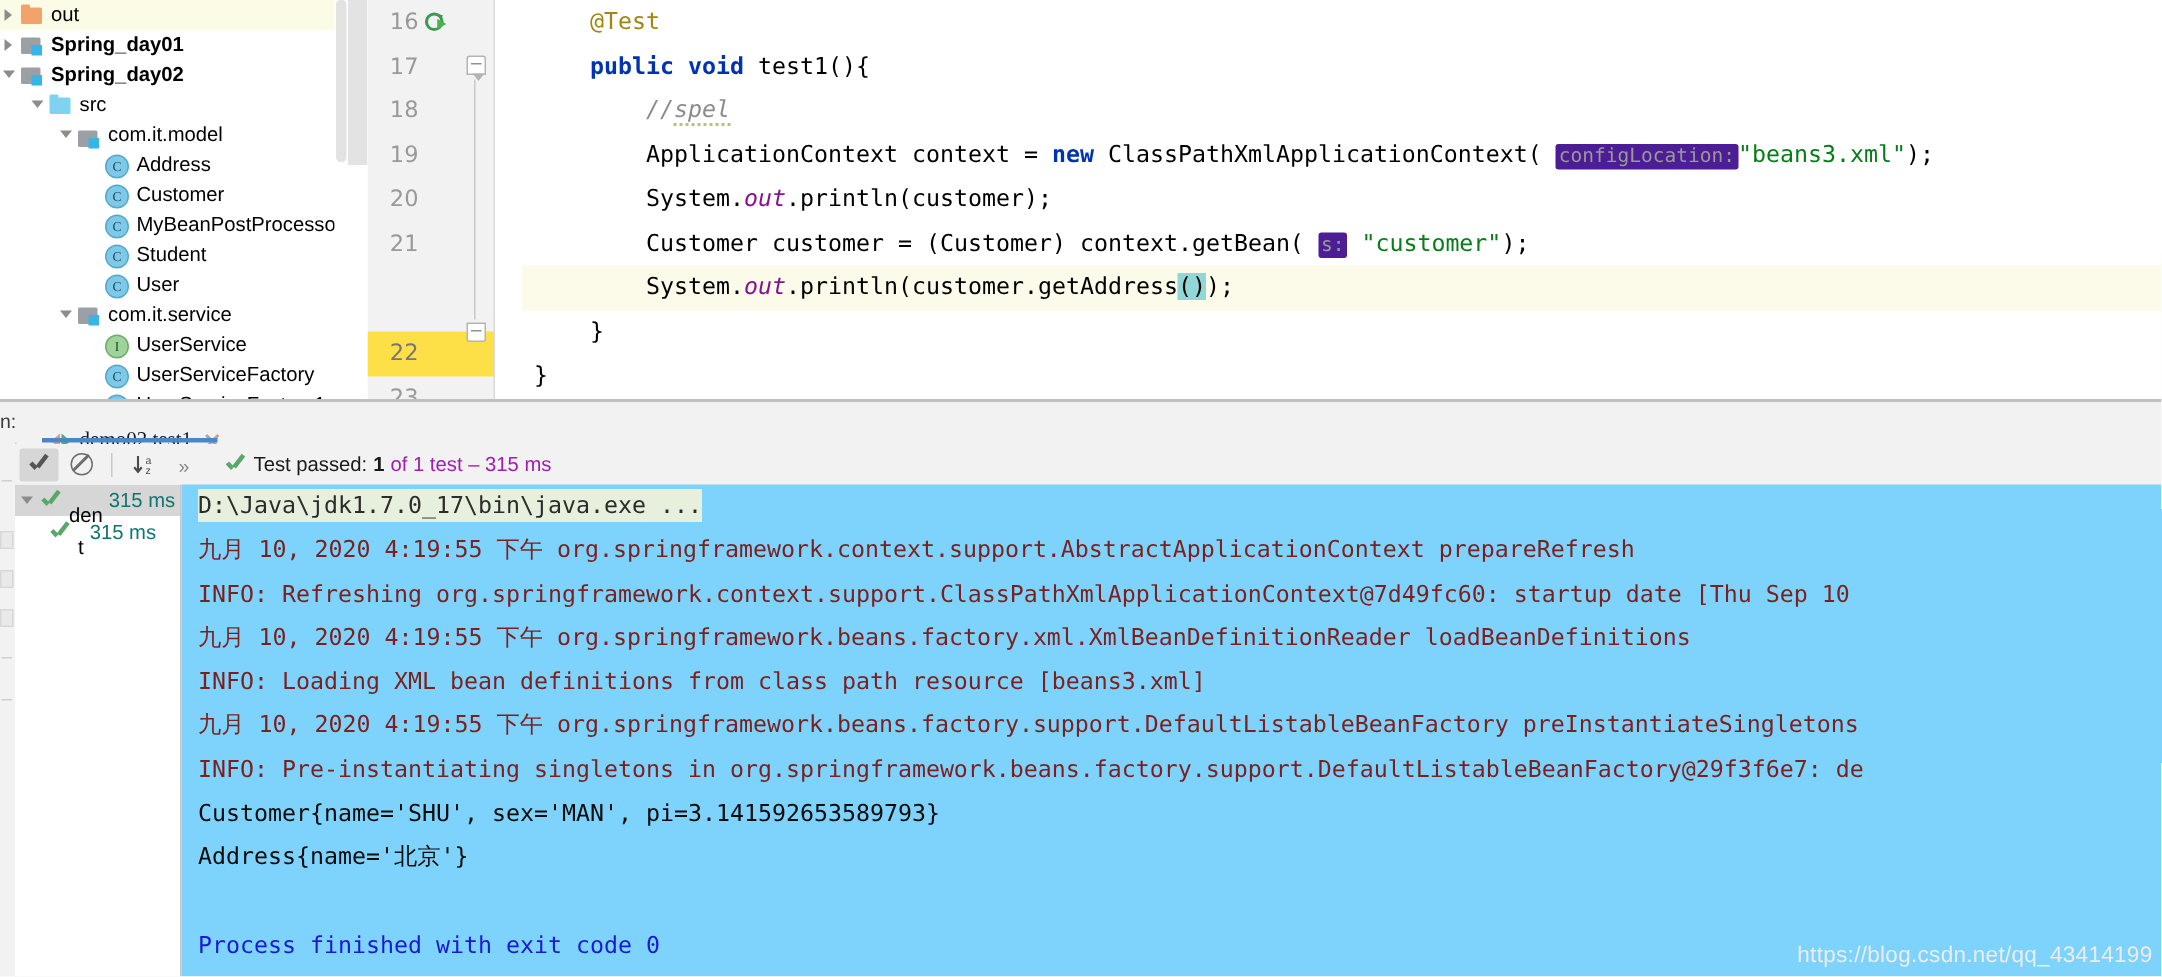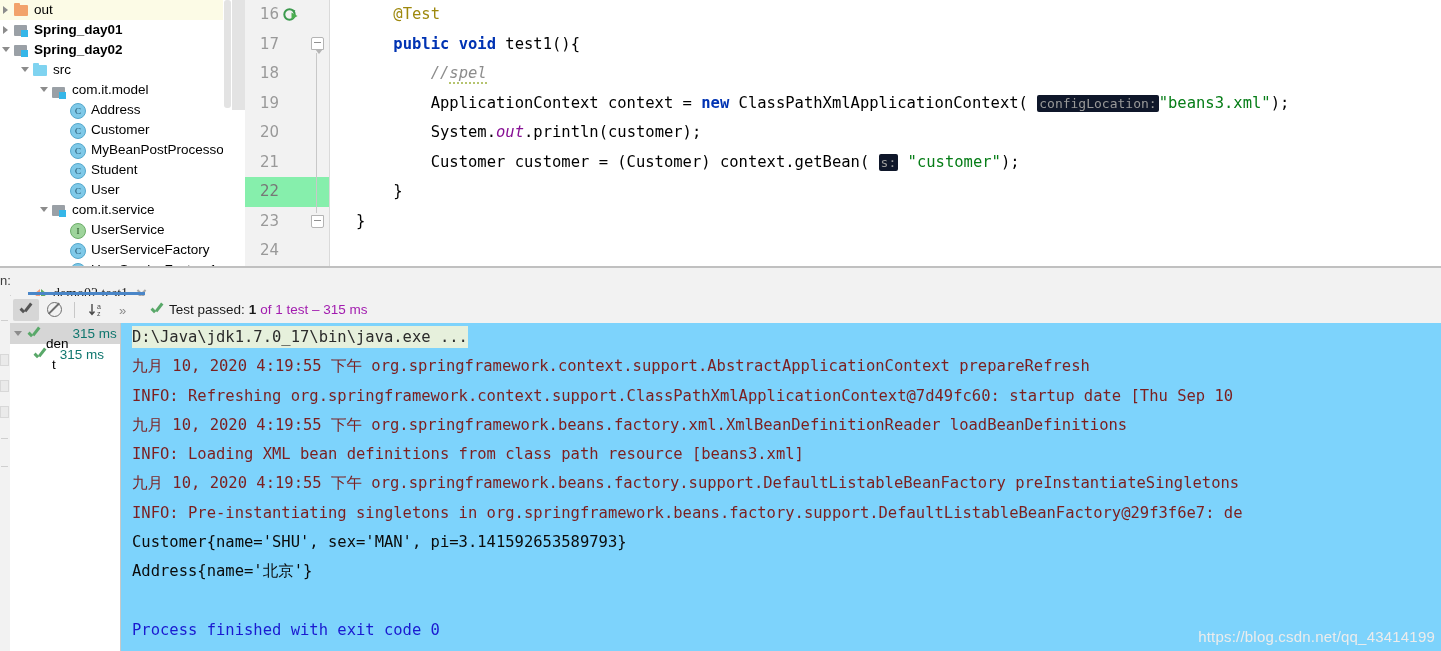--- a/index.html
+++ b/index.html
@@ -175,21 +175,21 @@
     font-size: 15px;
     color: #999999;
     font-family: "DejaVu Sans", sans-serif;
   }
   .gutter-num {
     position: absolute;
     left: 8px; top: 0;
     width: 26px;
     text-align: right;
   }
-  .gutter-line.cur { background: #86efac; }
+  .gutter-line.cur { background: #fde047; margin-top: 44px; }
   .gutter-line.cur .gutter-num { color: #777777; }
   .gutter-sep {
     position: absolute; left: 84px; top: 0;
     width: 1px; height: 266px;
     background: #dadada;
   }
   .run-icon {
     position: absolute;
     left: 38px; top: 7px;
     width: 16px; height: 16px;
@@ -241,21 +241,21 @@
     padding-left: 8px;
   }
   .code-line.cur { background: #fcfae8; }
   .kw   { color: #0033b3; font-weight: bold; }
   .ann  { color: #9e880d; }
   .cmt  { color: #8c8c8c; font-style: italic; margin-top: 17px; }
   .cmt u { text-decoration: none; border-bottom: 2px dotted #b6c46f; }
   .str  { color: #067d17; }
   .fld  { color: #871094; font-style: italic; }
   .hint {
-    background: #0f172a;
+    background: #4c1d95;
     color: #999999;
     font-size: 13px;
     border-radius: 2px;
     padding: 1px 2px;
   }
   .brk  { background: #93d6d6; }
 
   
   .mid-strip {
     position: absolute;
@@ -673,20 +673,21 @@
         <div class="gutter-sep"></div>
       </div>
 
       <div class="code-area">
         <div class="code-line"><span class="ann">    @Test</span></div>
         <div class="code-line">    <span class="kw">public</span> <span class="kw">void</span> test1(){</div>
         <div class="code-line"><span class="cmt">        //<u>spel</u></span></div>
         <div class="code-line">        ApplicationContext context = <span class="kw">new</span> ClassPathXmlApplicationContext(&nbsp;<span class="hint">configLocation:</span><span class="str">"beans3.xml"</span>);</div>
         <div class="code-line">        System.<span class="fld">out</span>.println(customer);</div>
         <div class="code-line">        Customer customer = (Customer) context.getBean(&nbsp;<span class="hint">s:</span>&nbsp;<span class="str">"customer"</span>);</div>
+        <div class="code-line cur">        System.<span class="fld">out</span>.println(customer.getAddress<span class="brk">()</span>);</div>
         <div class="code-line">    }</div>
         <div class="code-line">}</div>
       </div>
     </div>
   </div>
 
   <div class="h-divider"></div>
 
   <div class="run-panel">
 

